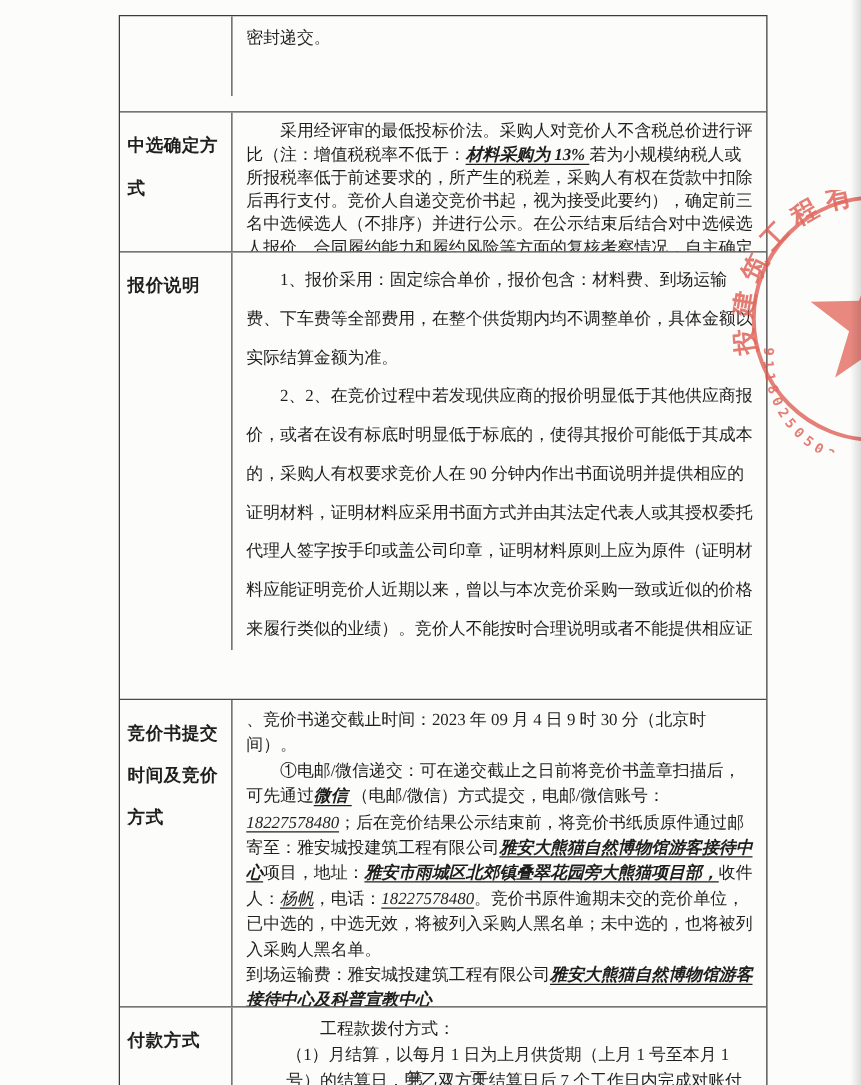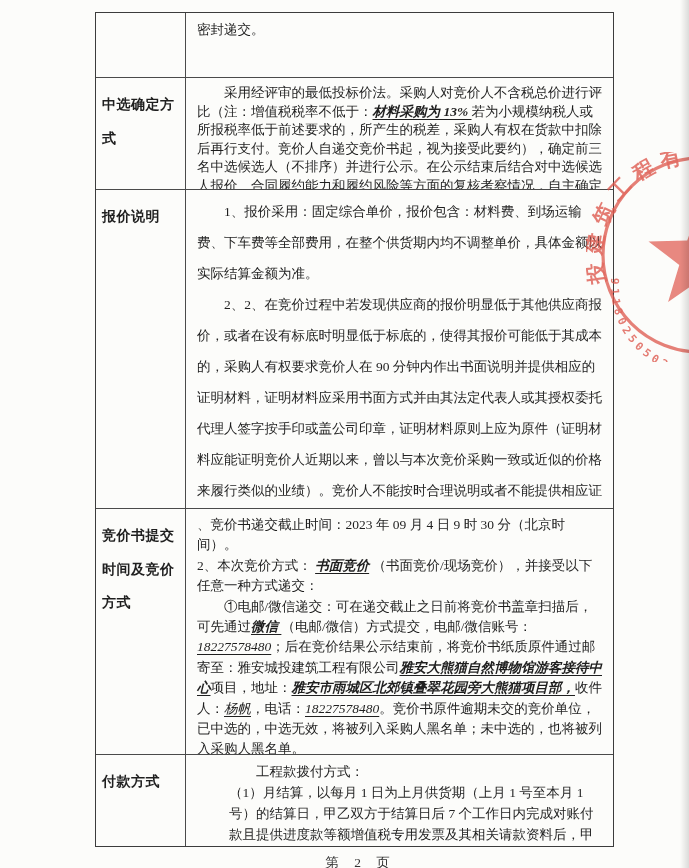--- a/index.html
+++ b/index.html
@@ -16,23 +16,23 @@
   }
   .doc-table{
     position:absolute;left:95px;top:12px;width:519px;
     border:1.6px solid #3c3c3c;
     box-sizing:border-box;
     background:transparent;
   }
   .t-row{display:flex;box-sizing:border-box;overflow:hidden;}
   .t-row + .t-row{border-top:1.3px solid #4a4a4a;}
   .t-row:nth-child(1){height:64px;}
-  .t-row:nth-child(2){height:112px;}
+  .t-row:nth-child(2){height:112px;margin-top:12px;}
   .t-row:nth-child(3){height:319px;}
-  .t-row:nth-child(4){height:246px;}
+  .t-row:nth-child(4){height:246px;margin-top:39px;}
   .t-row:nth-child(5){height:92px;gap:32px;}
   .label-cell{
     width:90px;min-width:90px;box-sizing:border-box;
     border-right:1.3px solid #4a4a4a;
     padding:10px 3px 4px 6px;
     font-family:"Liberation Sans","DejaVu Sans",sans-serif;
     font-weight:700;font-size:14px;line-height:2.4;
     letter-spacing:0.5px;
   }
   .content-cell{
@@ -74,21 +74,20 @@
       <div class="label-cell">报价说明</div>
       <div class="content-cell" style="line-height: 31px;">
         <p class="indent"><span>1、报价采用：固定综合单价，报价包含：材料费、到场运输费、下车费等全部费用，在整个供货期内均不调整单价，具体金额以实际结算金额为准。</span></p>
         <p class="indent"><span>2、2、在竞价过程中若发现供应商的报价明显低于其他供应商报价，或者在设有标底时明显低于标底的，使得其报价可能低于其成本的，采购人有权要求竞价人在 90 分钟内作出书面说明并提供相应的证明材料，证明材料应采用书面方式并由其法定代表人或其授权委托代理人签字按手印或盖公司印章，证明材料原则上应为原件（证明材料应能证明竞价人近期以来，曾以与本次竞价采购一致或近似的价格来履行类似的业绩）。竞价人不能按时合理说明或者不能提供相应证明材料的，由评比小组认定该竞价人以低于成本报价竞标，其报价作无效处理，并有权将该竞价人列入采购人黑名单。</span></p>
       </div>
     </div>
     <div class="t-row">
       <div class="label-cell">竞价书提交时间及竞价方式</div>
       <div class="content-cell" style="line-height: 20.4px;">
         <p><span>、竞价书递交截止时间：2023 年 09 月 4 日 9 时 30 分（北京时间）。</span></p>
-        <p><span>2、本次竞价方式： </span><span class="seg-u seg-b">书面竞价</span><span> （书面竞价/现场竞价），并接受以下任意一种方式递交：</span></p>
         <p class="indent"><span>①电邮/微信递交：可在递交截止之日前将竞价书盖章扫描后，可先通过</span><span class="seg-u seg-b">微信 </span><span>（电邮/微信）方式提交，电邮/微信账号：</span><span class="seg-u">18227578480</span><span>；后在竞价结果公示结束前，将竞价书纸质原件通过邮寄至：雅安城投建筑工程有限公司</span><span class="seg-u seg-b">雅安大熊猫自然博物馆游客接待中心</span><span>项目，地址：</span><span class="seg-u seg-b">雅安市雨城区北郊镇叠翠花园旁大熊猫项目部，</span><span>收件人：</span><span class="seg-u">杨帆</span><span>，电话：</span><span class="seg-u">18227578480</span><span>。竞价书原件逾期未交的竞价单位，已中选的，中选无效，将被列入采购人黑名单；未中选的，也将被列入采购人黑名单。</span></p>
         <p><span>到场运输费：雅安城投建筑工程有限公司</span><span class="seg-u seg-b">雅安大熊猫自然博物馆游客接待中心及科普宣教中心</span></p>
       </div>
     </div>
     <div class="t-row">
       <div class="label-cell">付款方式</div>
       <div class="content-cell" style="line-height: 21px;">
         <p class="indent"><span>工程款拨付方式：</span></p>
         <p><span>（1）月结算，以每月 1 日为上月供货期（上月 1 号至本月 1 号）的结算日，甲乙双方于结算日后 7 个工作日内完成对账付款且提供进度款等额增值税专用发票及其相关请款资料后，甲方在审核完成后 10 个工作日内向乙方支付工程进度款。</span></p>
       </div>

